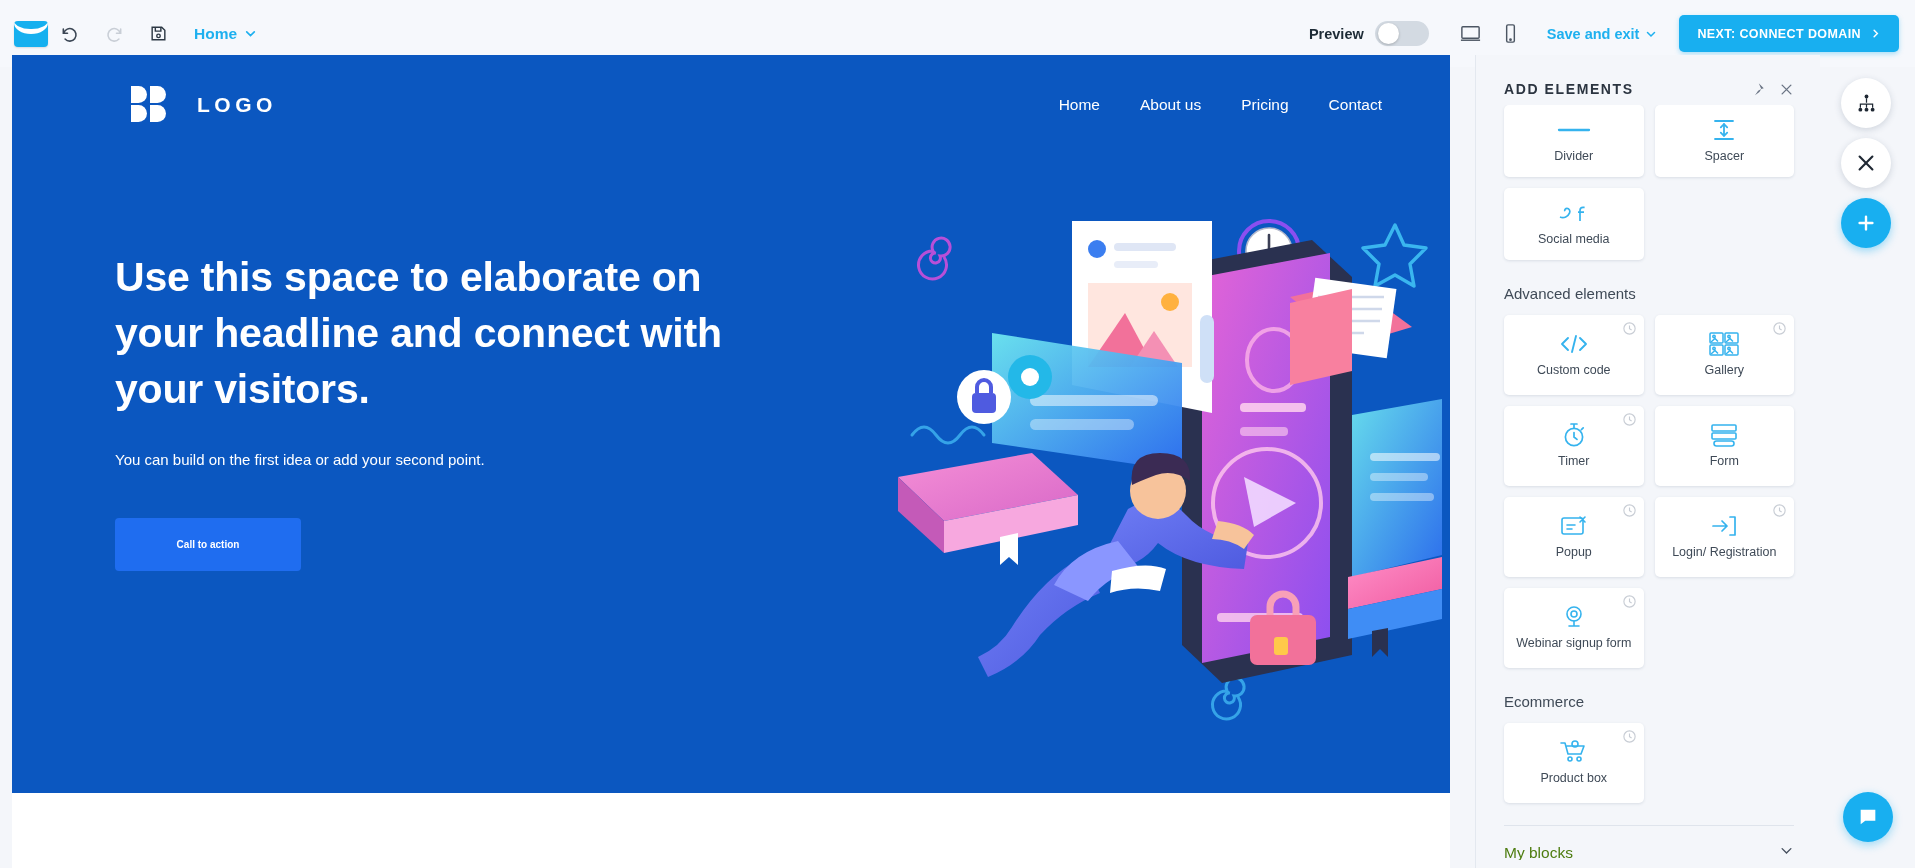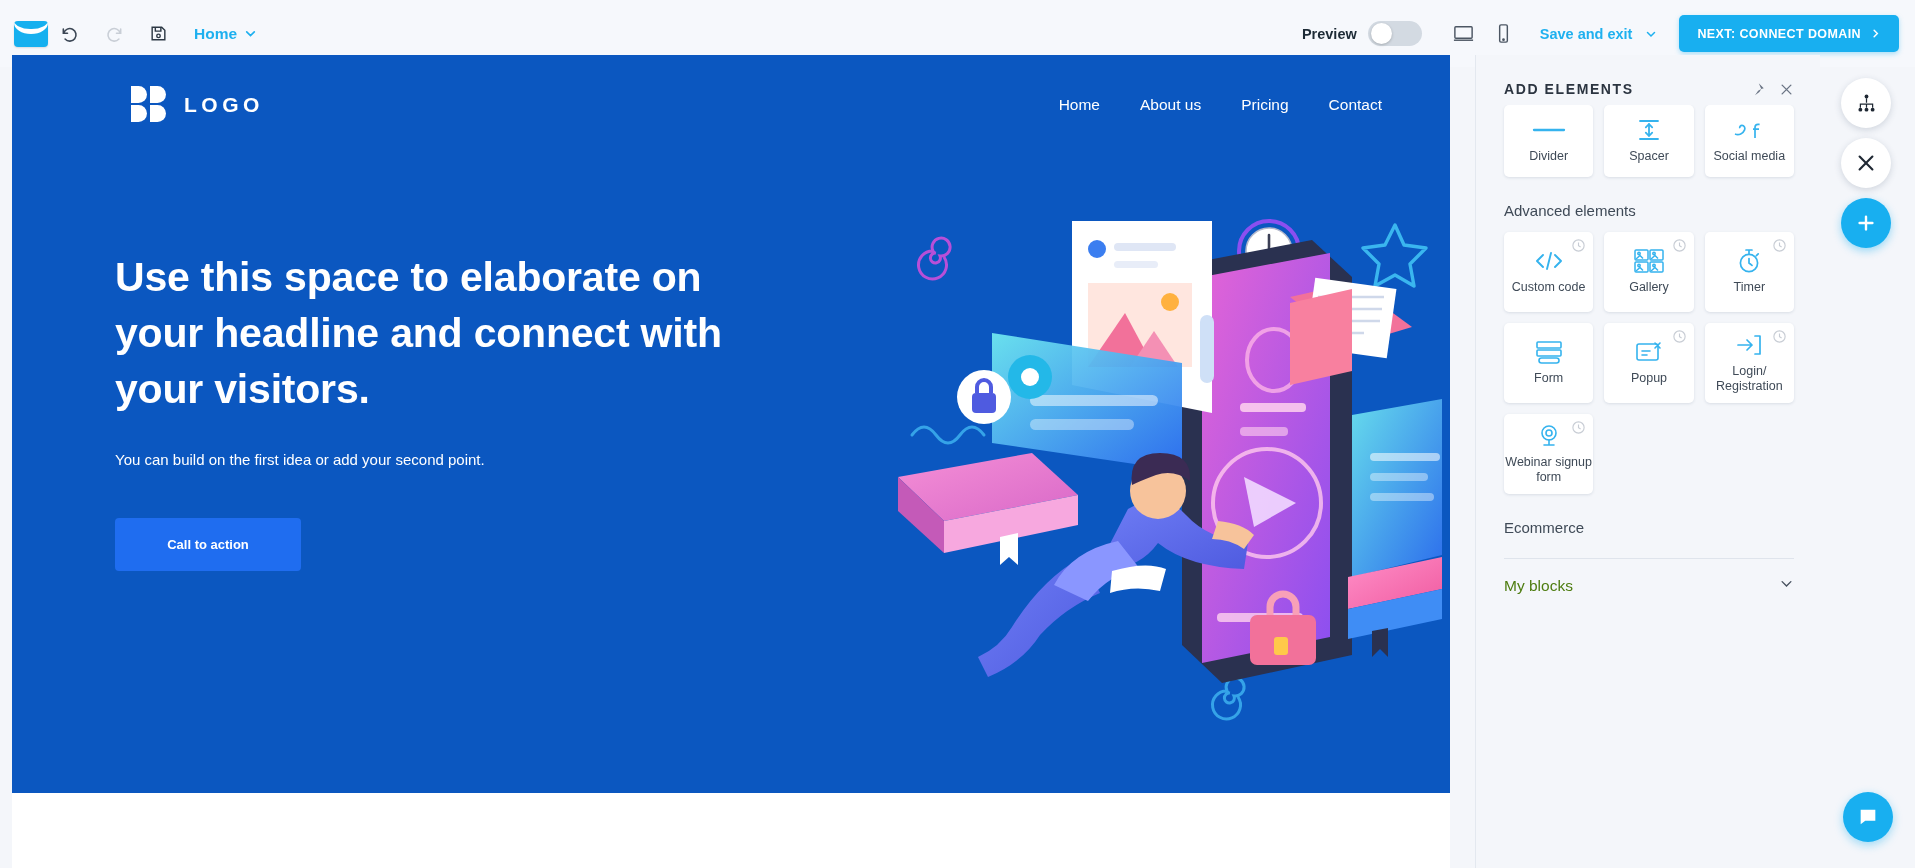--- a/index.html
+++ b/index.html
@@ -61,21 +61,21 @@
     background: #d3dae2; position: relative; cursor: pointer;
     margin-right: 22px;
   }
   .toggle .knob {
     position: absolute; top: 2px; left: 3px;
     width: 21px; height: 21px; border-radius: 50%;
     background: #fff; box-shadow: 0 1px 3px rgba(0,0,0,.22);
   }
   .dev-icon { width: 40px; height: 40px; display:flex; align-items:center; justify-content:center; cursor: pointer; }
   .save-exit {
-    display: flex; align-items: center; gap: 13px;
+    display: flex; align-items: center; gap: 6px;
     color: #1eb0ef; font-size: 14.5px; font-weight: 700;
     margin-left: 16px; margin-right: 22px; cursor: pointer;
   }
   .next-btn {
     background: #18aff0; color: #fff;
     border: none; border-radius: 5px;
     height: 37px; padding: 0 18px;
     font-family: "Liberation Sans", sans-serif;
     font-size: 12.5px; font-weight: 700; letter-spacing: .4px;
     display: flex; align-items: center; gap: 9px; cursor: pointer;
@@ -93,21 +93,21 @@
     position: relative;
     width: 1438px; height: 738px;
     background: #0b57c0;
     overflow: hidden;
   }
   .site-nav {
     position: absolute; top: 0; left: 0; right: 0; height: 100px;
     display: flex; align-items: center;
     padding: 0 68px 0 85px;
   }
-  .brand { display: flex; align-items: center; gap: 17px; padding-left: 34px; }
+  .brand { display: flex; align-items: center; gap: 30px; padding-left: 34px; }
   .brand-mark { width: 36px; height: 38px; position: relative; }
   .bm {
     position: absolute; width: 16px; height: 17px;
     background: #fff;
   }
   .bm.a { top: 0; left: 0; border-radius: 0 9px 9px 0; }
   .bm.b { top: 0; left: 19px; border-radius: 0 9px 9px 0; }
   .bm.c { top: 19px; left: 0; border-radius: 0 9px 9px 0; }
   .bm.d { top: 19px; left: 19px; border-radius: 0 9px 9px 0; }
   .brand-text {
@@ -119,21 +119,21 @@
   }
   .hero-copy { position: absolute; left: 103px; top: 195px; width: 640px; }
   .hero-title {
     color: #fff; font-size: 41px; line-height: 1.36; font-weight: 700;
     letter-spacing: -.2px;
   }
   .hero-sub { color: #fff; font-size: 15px; margin-top: 34px; }
   .cta {
     margin-top: 50px; width: 186px; height: 53px;
     background: #1f6df0; border: none; border-radius: 4px;
-    color: #fff; font-size: 13px; font-weight: 700; cursor: pointer;
+    color: #fff; font-size: 10px; font-weight: 700; cursor: pointer;
     font-family: "Liberation Sans", sans-serif;
   }
   .hero-art { position: absolute; right: 8px; top: 130px; width: 560px; height: 560px; }
 
   
   .panel {
     position: absolute; top: 55px; right: 95px;
     width: 345px; height: 813px;
     background: #f4f6fa;
     border-left: 1px solid #e3e8ef;
@@ -144,21 +144,21 @@
     justify-content: space-between;
   }
   .panel-title {
     font-size: 14px; font-weight: 700; letter-spacing: 1.6px; color: #2b3440;
   }
   .panel-acts { margin-left: auto; display: flex; align-items: center; gap: 14px; }
   .panel-acts span { cursor: pointer; display: flex; }
   .panel-body {
     padding: 0 26px 0 28px; height: 755px; overflow: hidden;
   }
-  .grid3 { display: grid; grid-template-columns: repeat(3, 1fr); gap: 11px; }
+  .grid3 { display: grid; grid-template-columns: repeat(2, 1fr); gap: 11px; }
   .el-card {
     background: #fff; border-radius: 5px;
     height: 72px; position: relative; cursor: pointer;
     display: flex; flex-direction: column; align-items: center; justify-content: center;
     gap: 7px; box-shadow: 0 1px 3px rgba(40,60,90,.13);
   }
   .el-card.tall { height: 80px; }
   .el-ico { height: 24px; display: flex; align-items: center; justify-content: center; }
   .el-lb {
     font-size: 12.5px; color: #3f4a57; text-align: center; line-height: 1.2;
@@ -546,20 +546,37 @@
               <circle cx="12" cy="9" r="7"></circle>
                 <circle cx="12" cy="9" r="3"></circle>
                 <path d="M12 16v5M7 21h10"></path>
             </svg>
           </div>
           <div class="el-lb">Webinar signup form</div>
         </div>
       </div>
 
       <div class="sec-head">Ecommerce</div>
+      <div class="grid3">
+        <div class="el-card tall">
+          <svg class="clock-badge" width="15" height="15" viewBox="0 0 24 24" fill="none" stroke="#9aa3b1" stroke-width="1.8">
+              <circle cx="12" cy="12" r="9"></circle>
+              <path d="M12 7v5.4l3.4 2"></path>
+            </svg>
+          <div class="el-ico">
+            <svg width="28" height="24" viewBox="0 0 28 24" fill="none" stroke="#35b3ee" stroke-width="1.6" stroke-linecap="round" stroke-linejoin="round">
+              <path d="M1 3h4l3 11h13l3-8H7"></path>
+                <circle cx="10" cy="19" r="2"></circle>
+                <circle cx="19" cy="19" r="2"></circle>
+              <circle cx="15" cy="4" r="3"></circle>
+            </svg>
+          </div>
+          <div class="el-lb">Product box</div>
+        </div>
+      </div>
 
       <div class="panel-div"></div>
       <div class="myblocks">
         <span>My blocks</span>
         <span>
           <svg width="15" height="15" viewBox="0 0 24 24" fill="none" stroke="#46505e" stroke-width="2.2" stroke-linecap="round">
               <path d="M5 9l7 7 7-7"></path>
             </svg>
         </span>
       </div>

